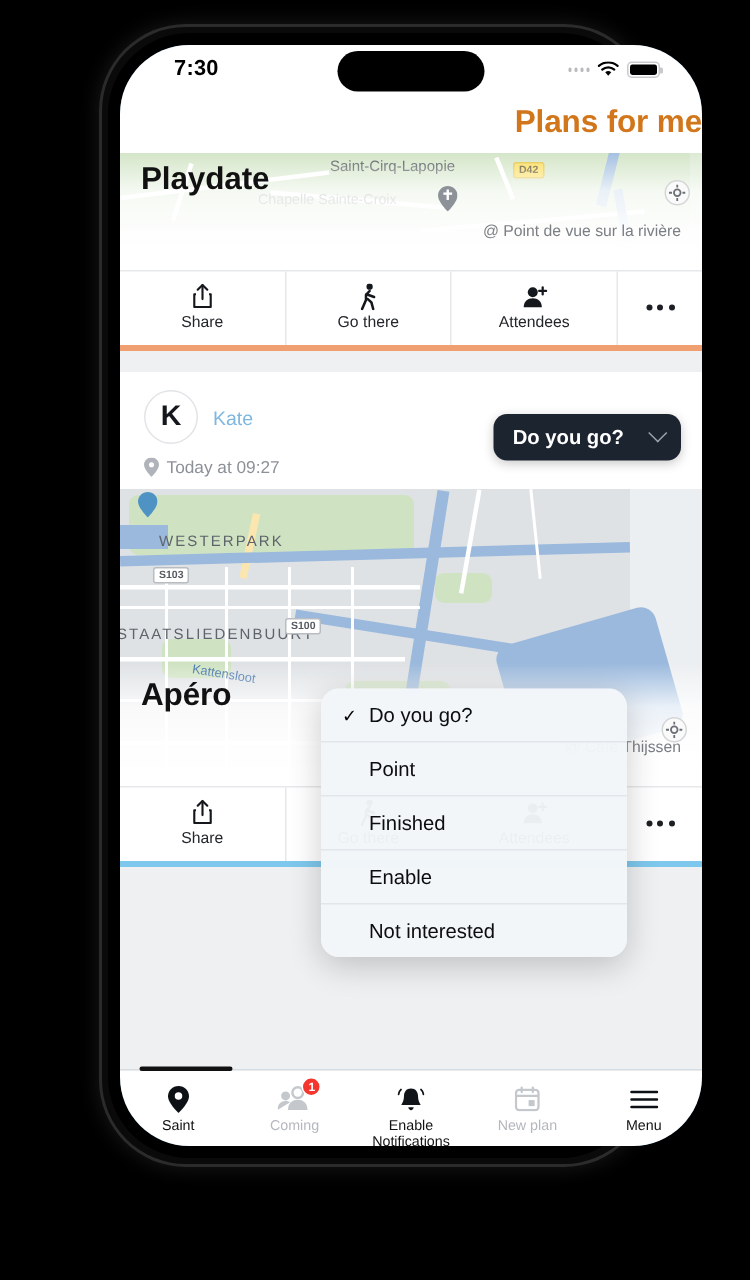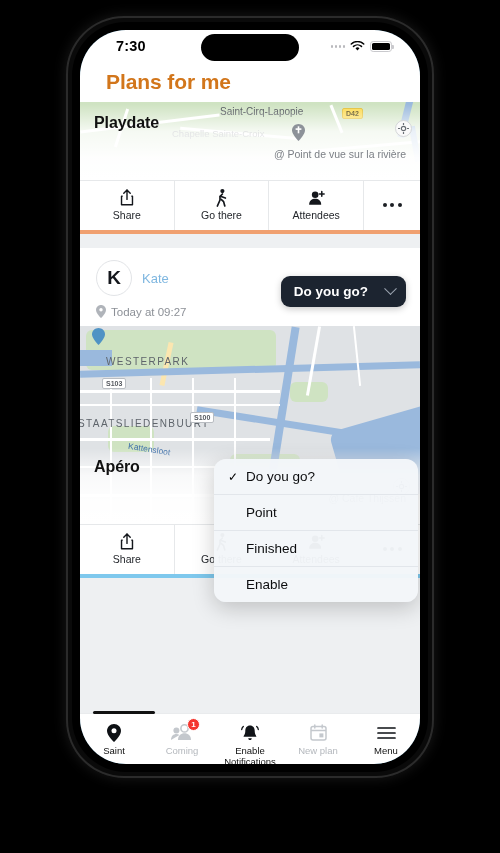--- a/index.html
+++ b/index.html
@@ -20,21 +20,21 @@
     box-shadow:0 0 0 2px #2b2b2b inset, 0 0 14px rgba(255,255,255,.10);
   }
   .phone-bezel {
     position:absolute; left:72px; top:22px;
     width:356px; height:750px;
     background:#000;
     border-radius:54px;
   }
   .screen {
     position:absolute; left:80px; top:30px;
-    width:340px; height:734px;
+    width:388px; height:734px;
     background:#0c4a6e;
     border-radius:46px;
     overflow:hidden;
   }
 
   
   .statusbar {
     position:relative; height:36px; background:#fff;
     display:flex; align-items:center; z-index:40;
   }
@@ -57,37 +57,37 @@
     position:relative; display:flex; align-items:center; padding:1.3px;
   }
   .batt::after{
     content:""; position:absolute; right:-3px; top:3.3px;
     width:1.6px; height:4px; background:#c9c9cd; border-radius:0 1px 1px 0;
   }
   .batt i { display:block; width:100%; height:100%; background:#000; border-radius:1.6px; }
 
   
   .app-header { background:#fff; padding:4px 0 8px 26px; z-index:30; position:relative; }
-  .app-title { font-size:21px; font-weight:bold; letter-spacing:-.1px; }
+  .app-title { font-size:21px; font-weight:bold; letter-spacing:-.1px;text-align:right; }
 
   
   .body-scroll { position:relative; background:#eef0f2; height:611px; overflow:hidden; }
 
   
   .card { background:#fff; position:relative; }
   .map { position:relative; height:78px; overflow:hidden; background:#d8e8cf; }
   .map.amsterdam { height:198px; background:#eceff1; }
 
   .map-title {
     position:absolute; left:0; bottom:0; width:100%;
     padding:10px 14px 20px 14px;
     background:linear-gradient(to bottom, rgba(255,255,255,0) 0%, rgba(255,255,255,.80) 36%, rgba(255,255,255,.97) 70%, #fff 100%);
     z-index:6; pointer-events:none;
   }
-  .card-name { font-size:16px; font-weight:bold; color:#111; letter-spacing:-.1px; }
+  .card-name { font-size:21px; font-weight:bold; color:#111; letter-spacing:-.1px; }
   .card-place { font-size:10.5px; color:#7b7f85; text-align:right; margin-top:16px; }
 
   
   .m-label { position:absolute; font-size:9.5px; color:#595f66; white-space:nowrap; }
   .m-label.big { font-size:10px; letter-spacing:1.4px; color:#5e646b; }
   .m-road { position:absolute; background:#fff; }
   .m-green { position:absolute; background:#cfe3c2; border-radius:6px; }
   .m-water { position:absolute; background:#9ab9dd; }
   .m-grey { position:absolute; background:#dfe2e5; }
   .m-yellow { position:absolute; background:#fbe6b0; }
@@ -408,20 +408,24 @@
           <span>Point</span>
         </div>
         <div class="dd-item">
           <span class="dd-check"></span>
           <span>Finished</span>
         </div>
         <div class="dd-item">
           <span class="dd-check"></span>
           <span>Enable</span>
         </div>
+        <div class="dd-item">
+          <span class="dd-check"></span>
+          <span>Not interested</span>
+        </div>
       </div>
 
     </div>
 
     <div class="tabbar">
       <div class="scroll-ind"></div>
 
       <div class="tab">
         <span class="tab-icon">
           <svg width="14" height="18" viewBox="0 0 14 18">

